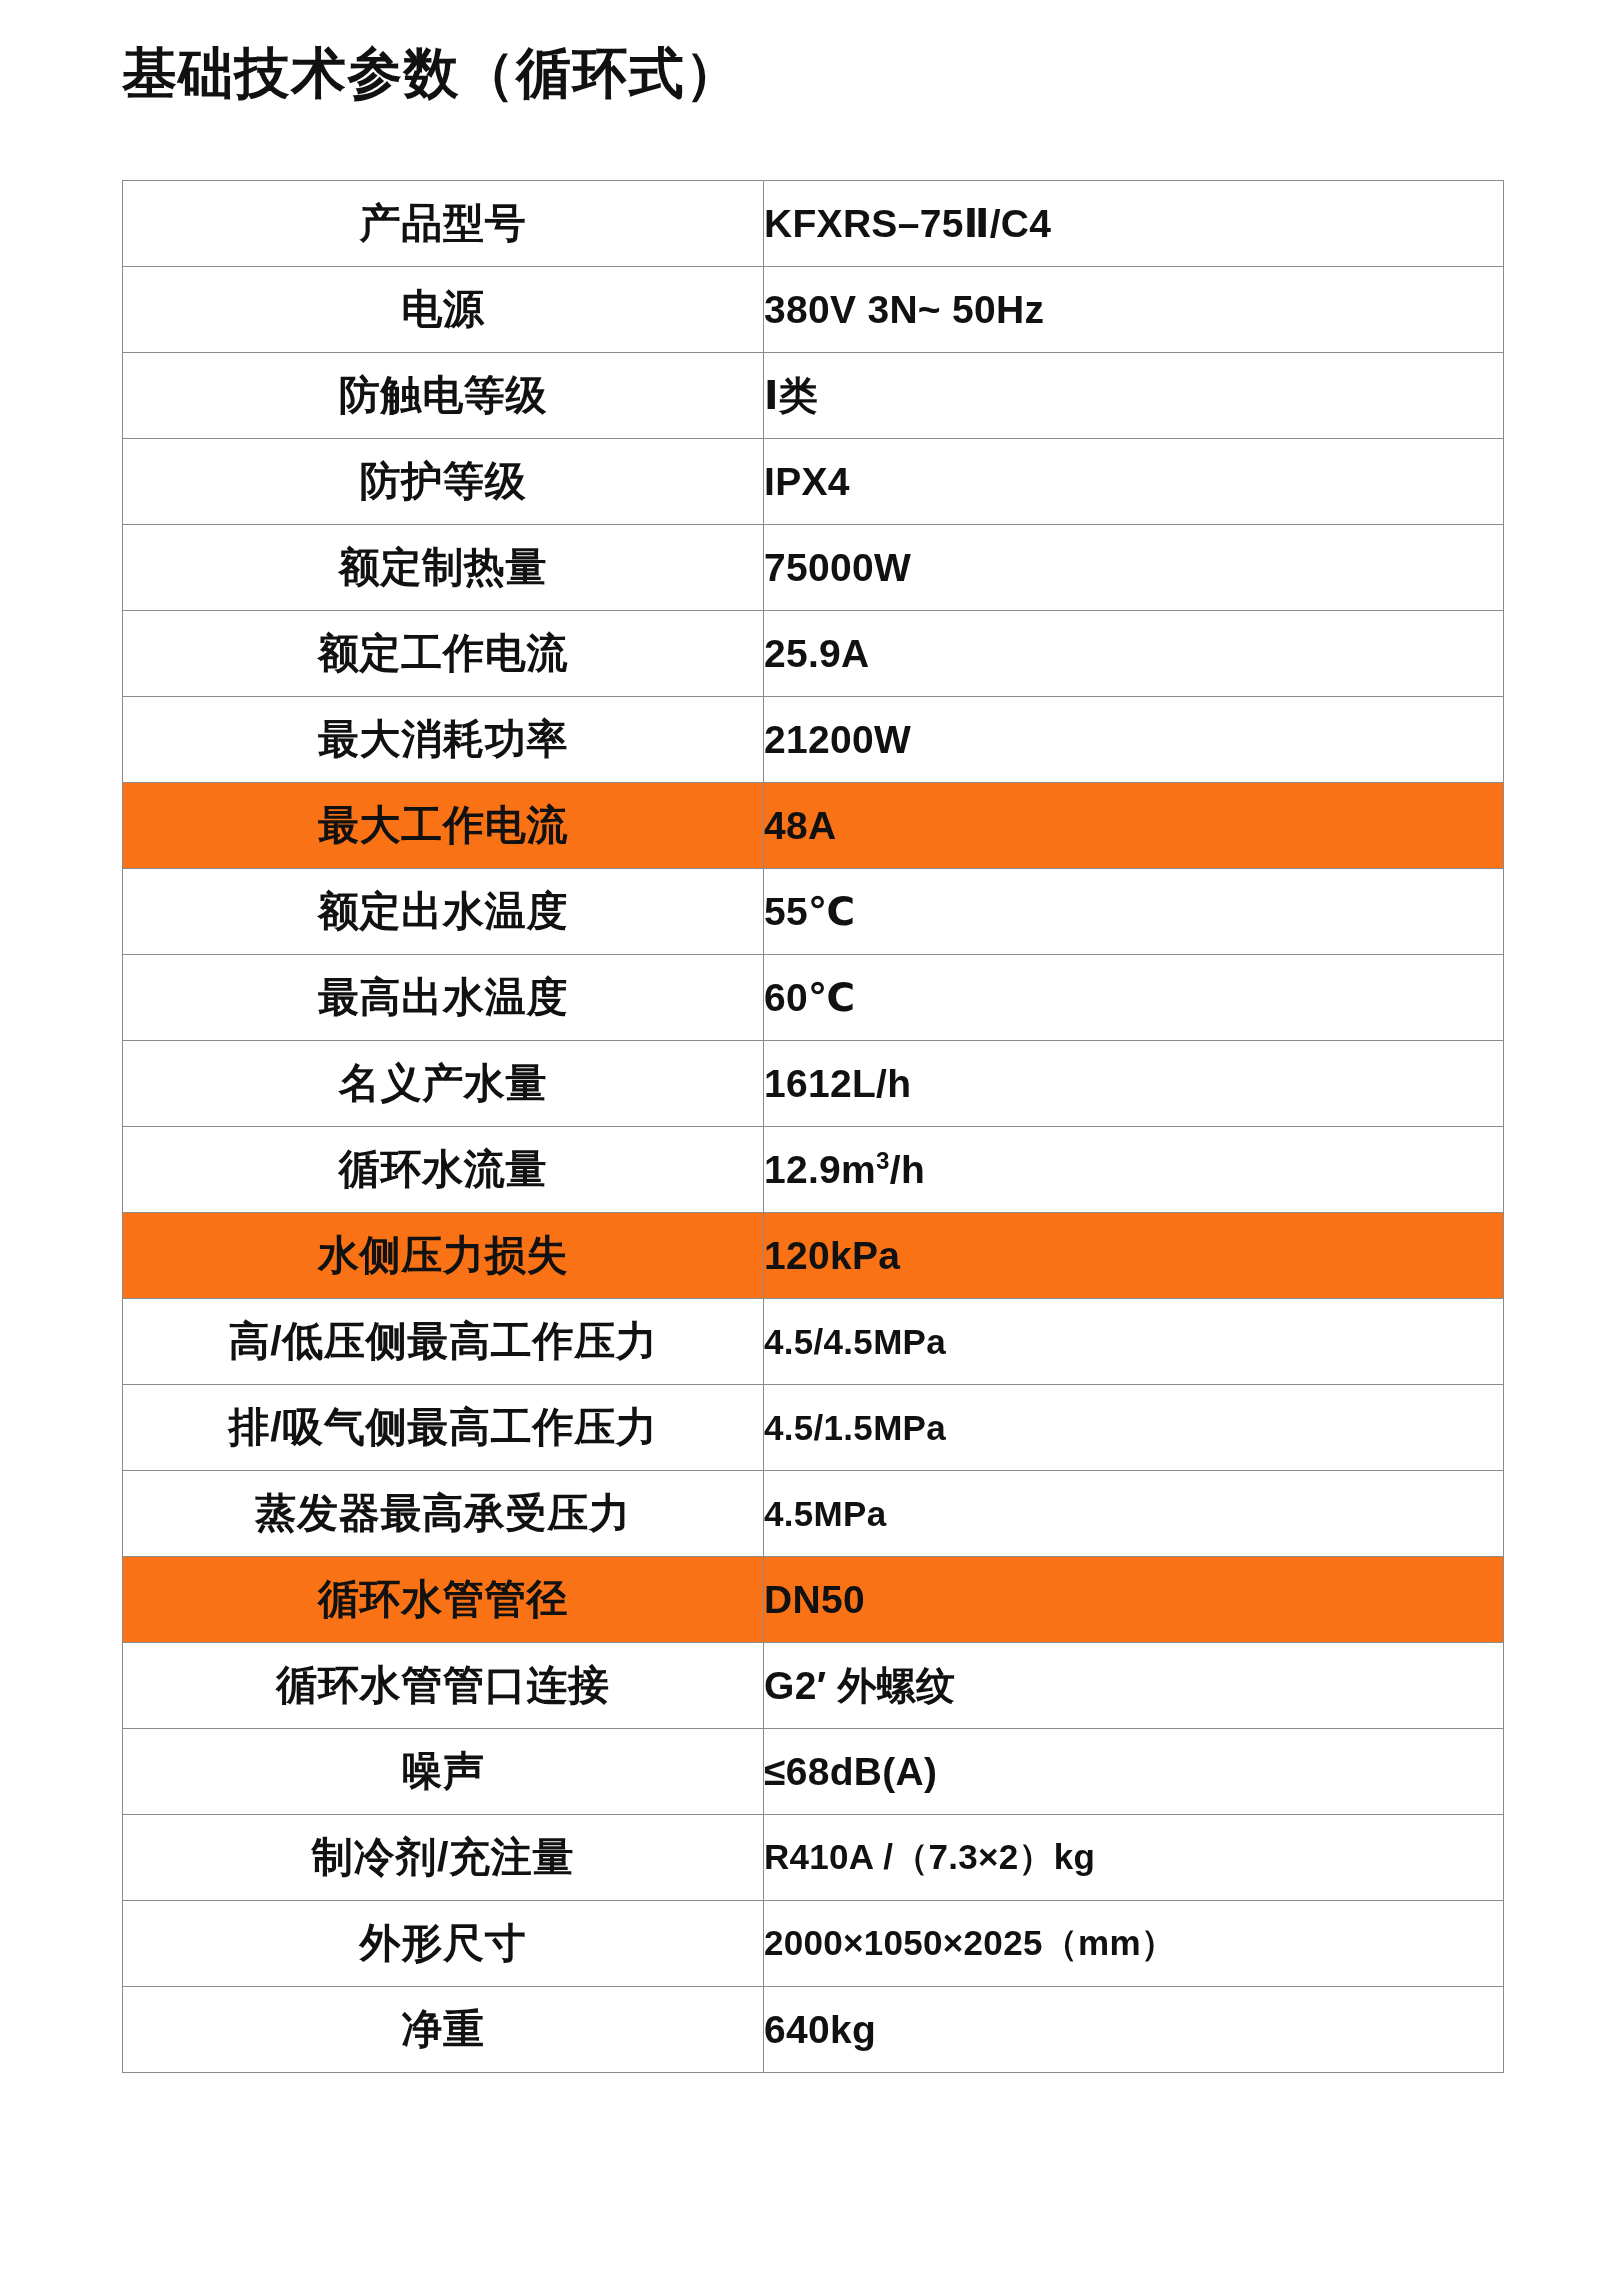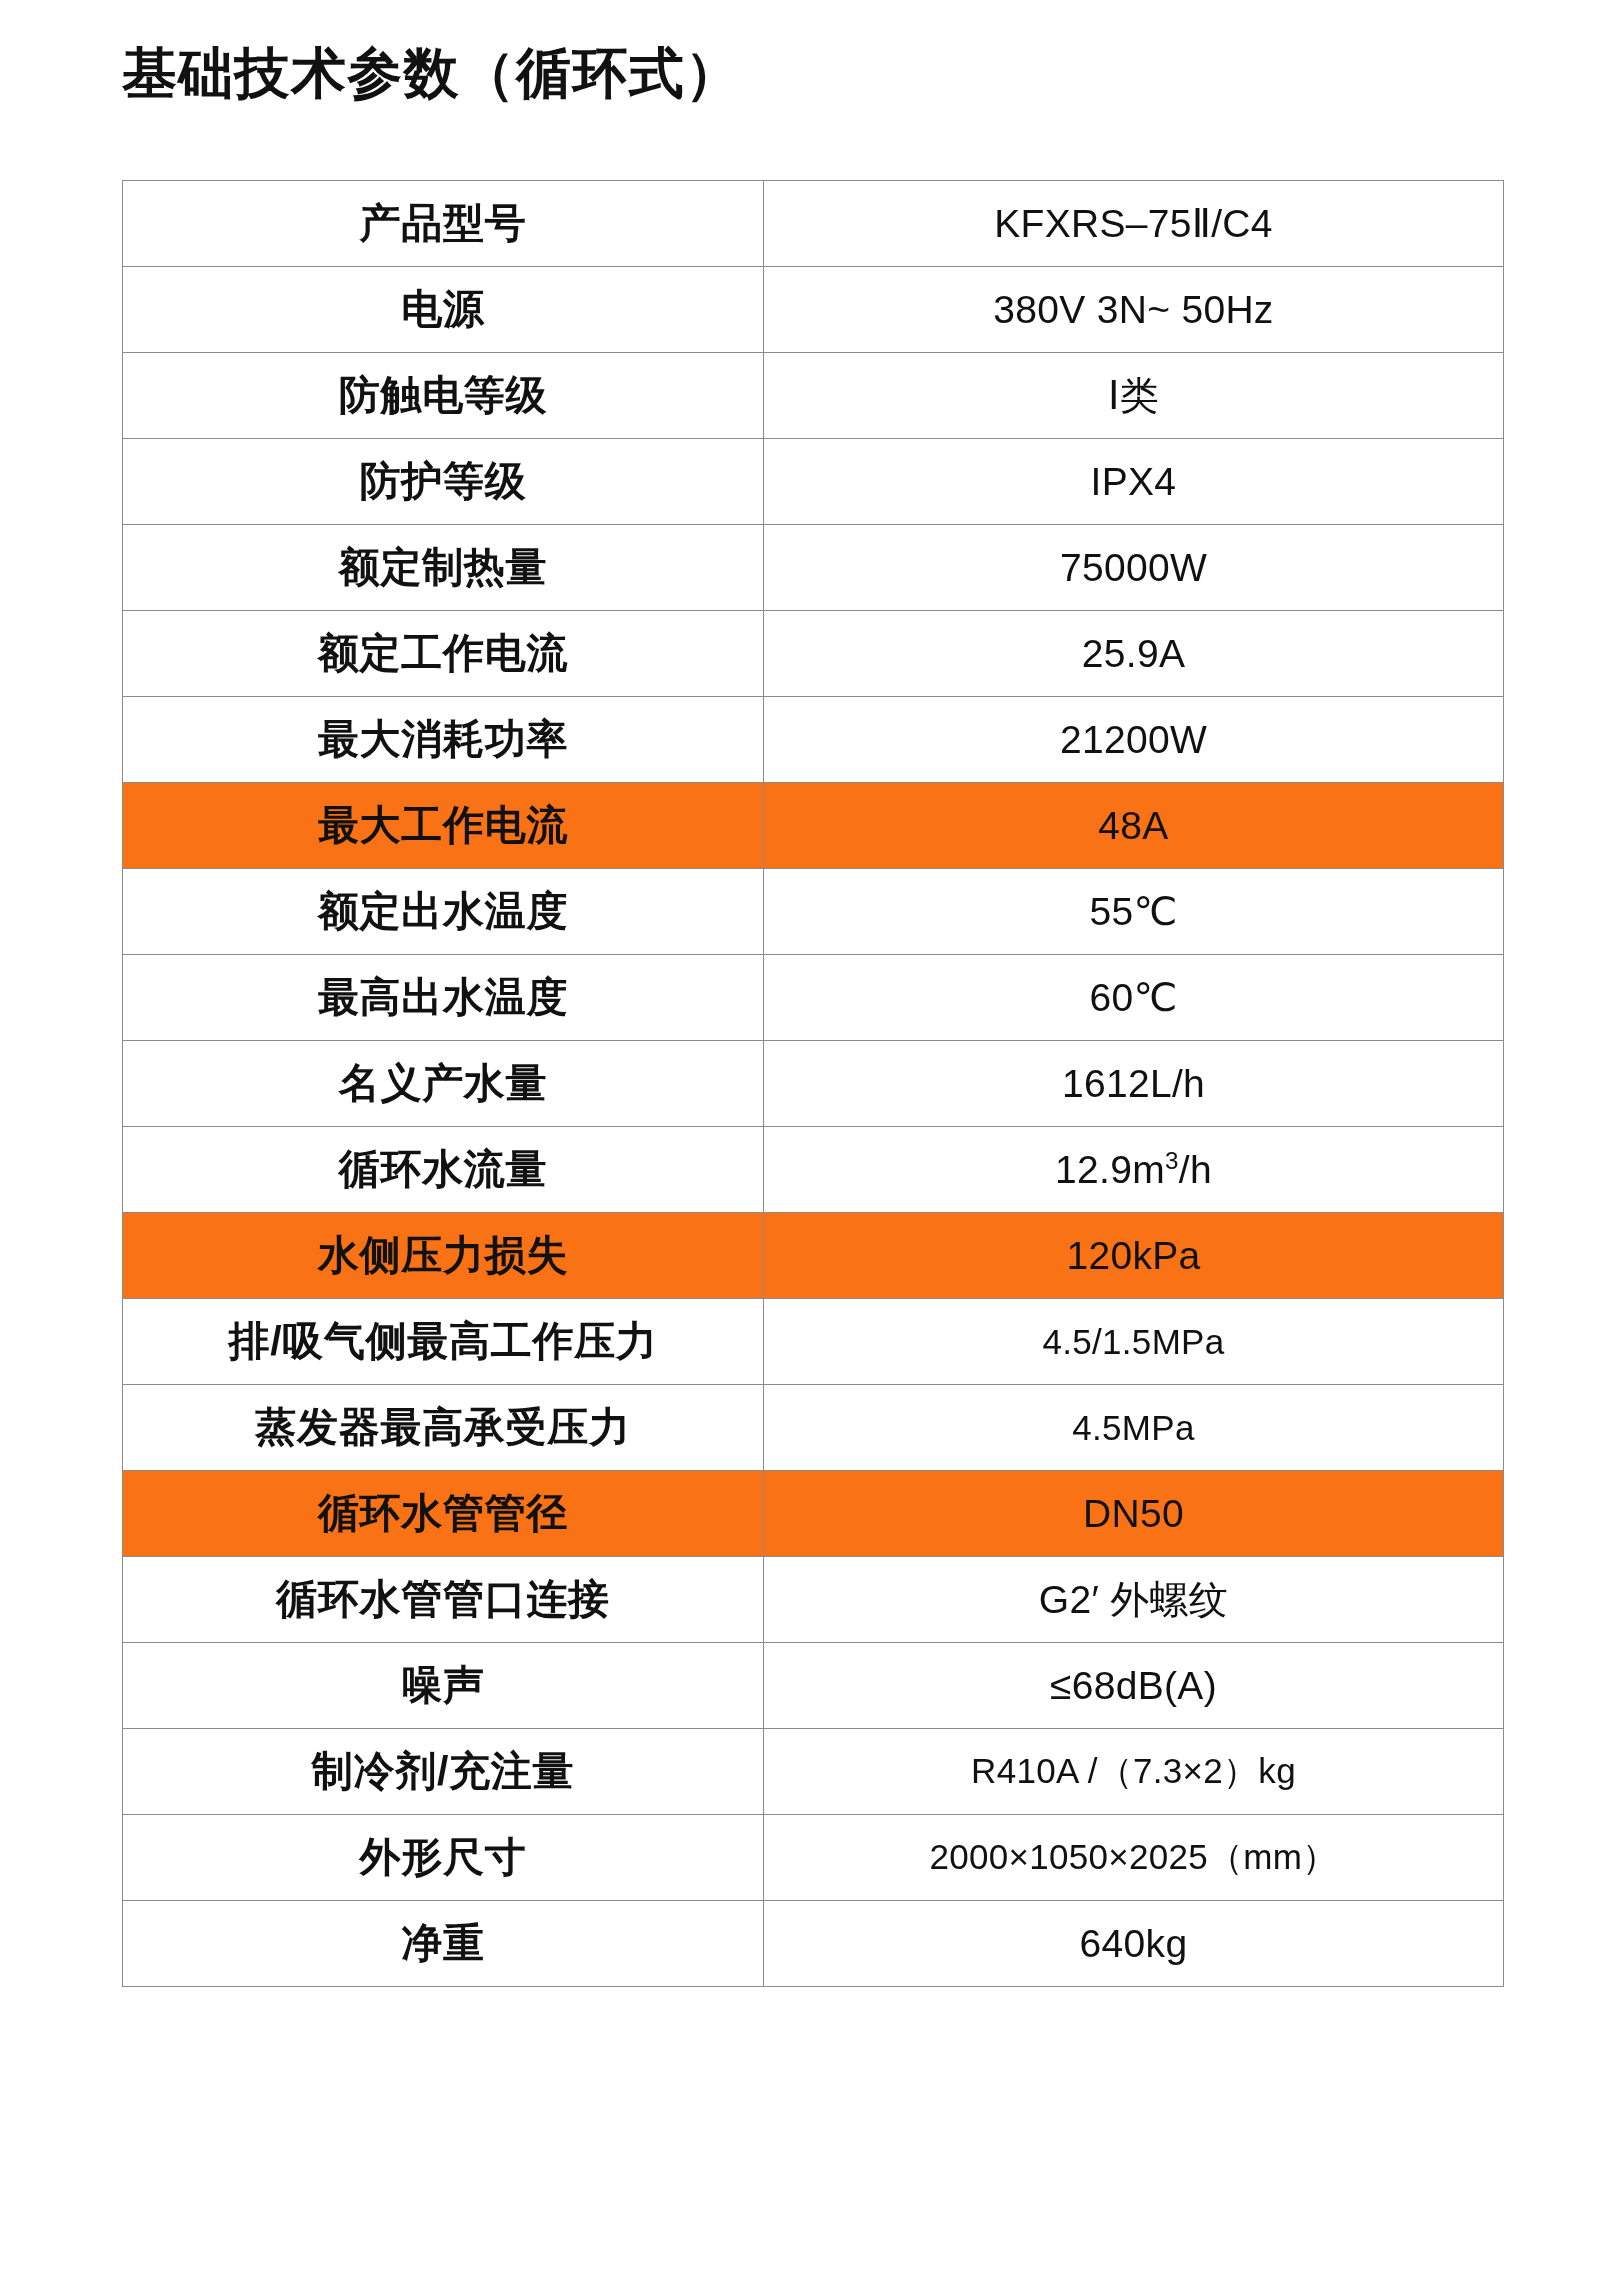--- a/index.html
+++ b/index.html
@@ -58,23 +58,23 @@
     font-size: 41px;
     font-weight: 700;
     color: #111111;
     padding-left: 57px;
     letter-spacing: 0.7px;
     white-space: nowrap;
     text-align: center;
   }
   .cell-value {
     font-size: 39px;
-    font-weight: 400;
+    font-weight: 700;
     color: #111111;
-    text-align: center;
+    text-align: left;
     letter-spacing: 0.3px;
     white-space: nowrap;
   }
   .cell-value.small {
     font-size: 35px;
   }
   .cell-value sup {
     font-size: 0.62em;
     vertical-align: super;
     line-height: 0;
@@ -138,20 +138,24 @@
         </tr>
         <tr>
           <td class="cell-label">循环水流量</td>
           <td class="cell-value">12.9m<sup>3</sup>/h</td>
         </tr>
         <tr class="shaded">
           <td class="cell-label">水侧压力损失</td>
           <td class="cell-value">120kPa</td>
         </tr>
         <tr>
+          <td class="cell-label">高/低压侧最高工作压力</td>
+          <td class="cell-value small">4.5/4.5MPa</td>
+        </tr>
+        <tr>
           <td class="cell-label">排/吸气侧最高工作压力</td>
           <td class="cell-value small">4.5/1.5MPa</td>
         </tr>
         <tr>
           <td class="cell-label">蒸发器最高承受压力</td>
           <td class="cell-value small">4.5MPa</td>
         </tr>
         <tr class="shaded">
           <td class="cell-label">循环水管管径</td>
           <td class="cell-value">DN50</td>

